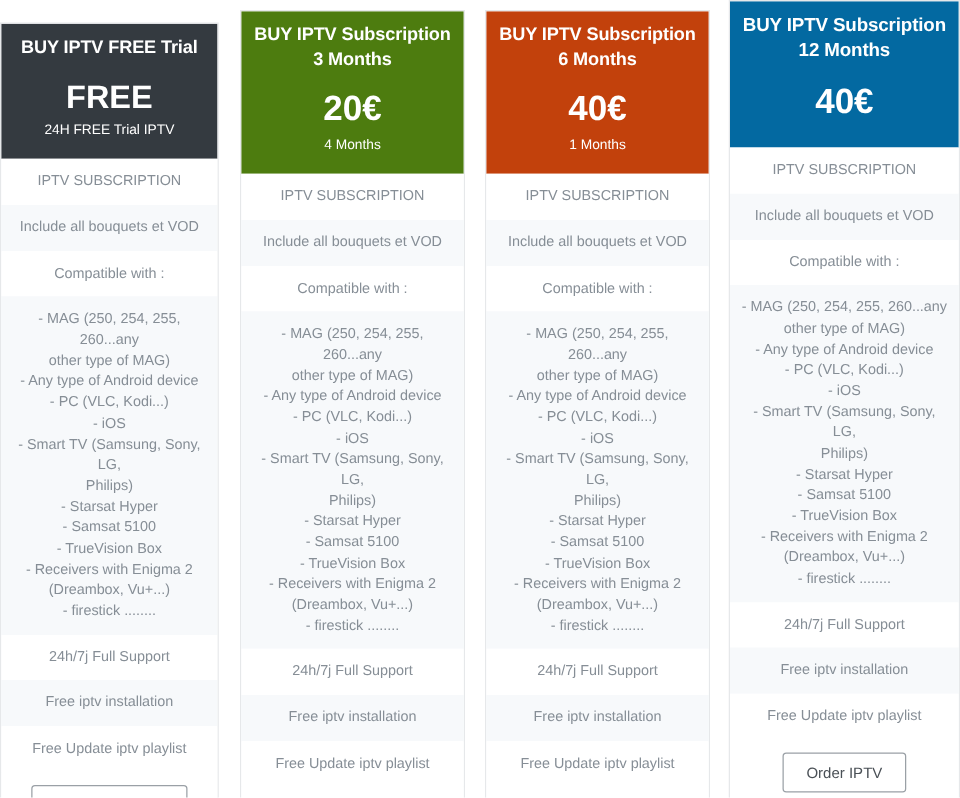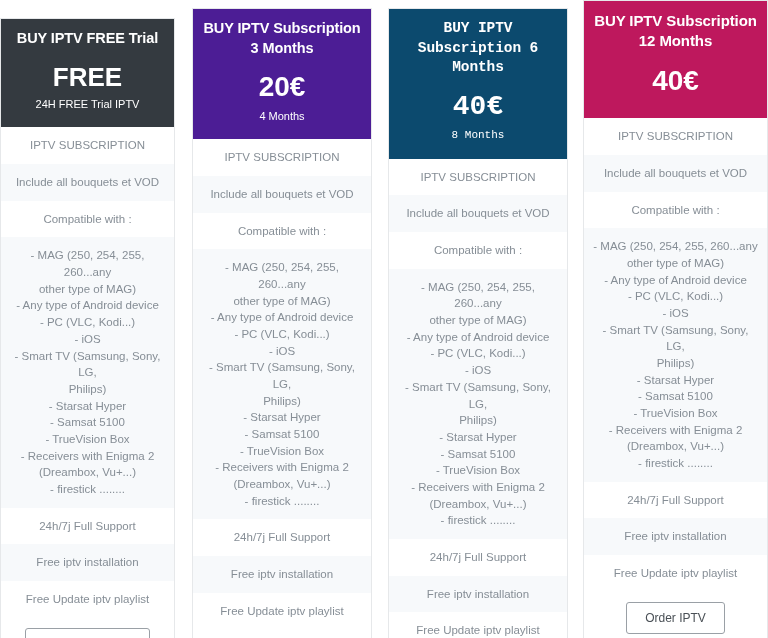--- a/index.html
+++ b/index.html
@@ -34,23 +34,23 @@
   .card-2 { left: 192px; top: 8px;  width: 180px; }
   .card-3 { left: 388px; top: 8px;  width: 180px; }
   .card-4 { left: 583px; top: 0px;  width: 185px; }
 
   .card-header {
     color: #ffffff;
     text-align: center;
     padding: 10px 8px 16px 8px;
   }
   .card-header.dark   { background: #343a40; }
-  .card-header.blue   { background: #4c1d95; }
-  .card-header.green  { background: #0c4a6e; font-family: Liberation Mono, monospace; }
-  .card-header.red    { background: #be185d; }
+  .card-header.blue   { background: #4d7c0f; }
+  .card-header.green  { background: #c2410c; }
+  .card-header.red    { background: #0369a1; }
 
   .plan-title {
     font-size: 14.5px;
     font-weight: bold;
     line-height: 1.35;
     margin: 0 0 14px 0;
     letter-spacing: -0.1px;
   }
   .card-4 .plan-title { font-size: 15px; }
 
@@ -178,21 +178,21 @@
     </ul>
     <div class="card-footer">
       <button class="order-btn">Order IPTV</button>
     </div>
   </div>
 
   <div class="card card-3">
     <div class="card-header green">
       <div class="plan-title">BUY IPTV Subscription 6 Months</div>
       <div class="plan-price">40€</div>
-      <div class="plan-period">8 Months</div>
+      <div class="plan-period">1 Months</div>
     </div>
     <ul class="feature-list">
       <li class="feature">IPTV SUBSCRIPTION</li>
       <li class="feature alt">Include all bouquets et VOD</li>
       <li class="feature">Compatible with :</li>
       <li class="feature alt multiline">
         <span class="line">- MAG (250, 254, 255, 260...any</span>
         <span class="line">other type of MAG)</span>
         <span class="line">- Any type of Android device</span>
         <span class="line">- PC (VLC, Kodi...)</span>

